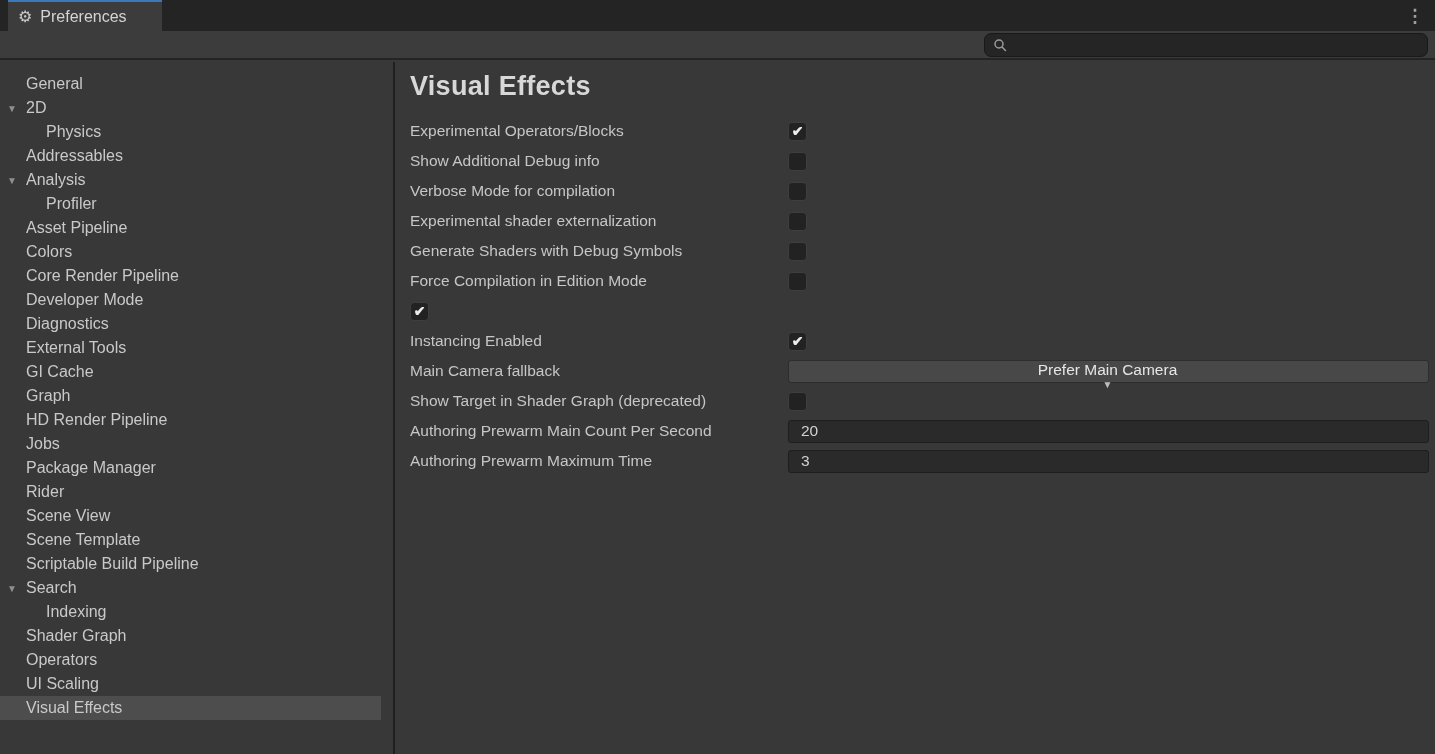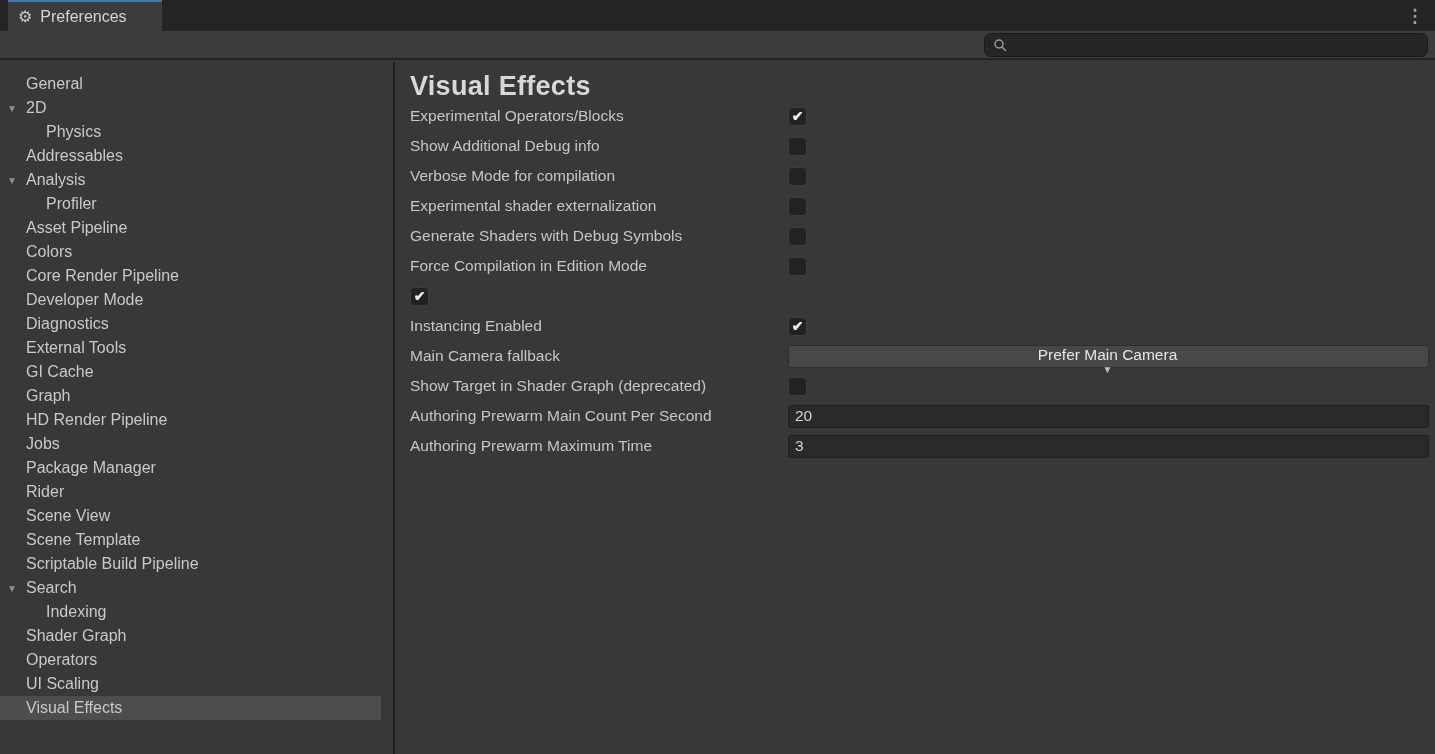--- a/index.html
+++ b/index.html
@@ -41,36 +41,36 @@
                color:#c9c9c9; font-size:16px; padding-left:26px; cursor:pointer;
                white-space:nowrap; }
   .side-item.lvl1 { padding-left:46px; }
   .side-item.selected { background:#4d4d4d; }
   .tri { position:absolute; left:7px; top:50%; transform:translateY(-50%); font-size:10px;
          color:#8e8e8e; cursor:pointer; }
 
   
   .main-title { padding:9px 0 0 15px; color:#d8d8d8; font-size:27px; font-weight:700;
                 line-height:30px; letter-spacing:0.3px; }
-  .settings { }
+  .settings { margin-top:15px; }
   .setting-row { display:flex; align-items:center; height:30px; padding-left:15px; }
   .r-label { flex:0 0 378px; color:#c6c6c6; font-size:15.5px; white-space:nowrap;
              overflow:hidden; }
   .r-control { flex:1; margin-right:6px; display:flex; align-items:center; }
   .checkbox { width:19px; height:19px; background:#222222; border:1px solid #3e3e3e;
               border-radius:4px; position:relative; cursor:pointer; }
   .checkbox .mark { position:absolute; inset:0; display:flex; align-items:center;
                     justify-content:center; color:#ececec; font-size:14px; font-weight:bold; }
   .dropdown { width:100%; height:23px; background:#484848; border:1px solid #2d2d2d;
               border-radius:3px; display:flex; align-items:center; padding:0 8px 0 6px;
               cursor:pointer;flex-direction:column; }
   .dd-value { flex:1; color:#e6e6e6; font-size:15.5px; white-space:nowrap; }
   .dd-arrow { color:#bdbdbd; font-size:10px; }
   .textfield { width:100%; height:23px; background:#2a2a2a; border:1px solid #1e1e1e;
-               border-radius:3px; color:#d2d2d2; font-size:15.5px; padding:0 6px;
+               border-radius:3px; color:#d2d2d2; font-size:15.5px; padding:0 12px;
                font-family:inherit; outline:none; }
 </style>
 </head>
 <body>
 
 <div class="window">
 
   <div class="titlebar">
     <div class="tab">
       <span class="tab-gear">⚙</span>

